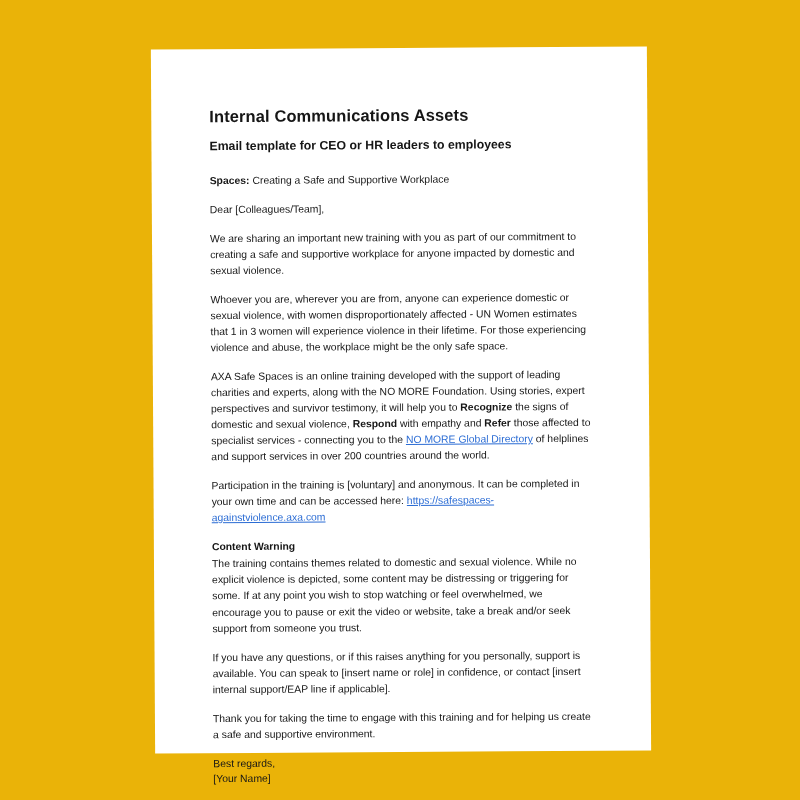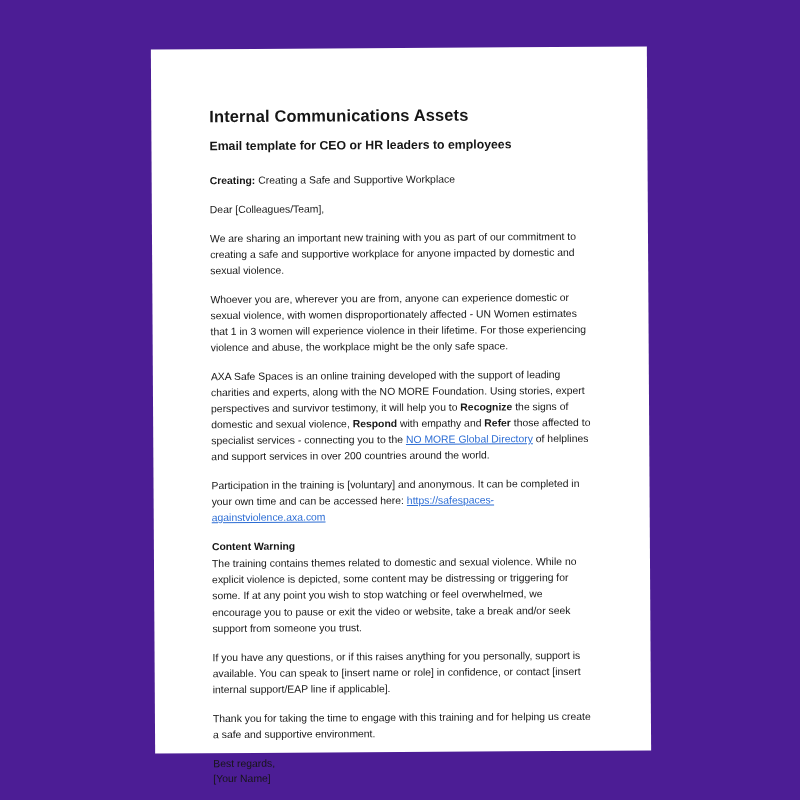--- a/index.html
+++ b/index.html
@@ -10,21 +10,21 @@
   body {
     width: 800px;
     height: 800px;
     overflow: hidden;
     font-family: "Liberation Sans", sans-serif;
   }
   #stage {
     position: relative;
     width: 800px;
     height: 800px;
-    background: #4c1d95;
+    background: #eab308;
   }
   
   #page {
     position: absolute;
     left: 153px;
     top: 48px;
     width: 496px;
     height: 704px;
     background: #ffffff;
     transform: rotate(-0.35deg);
@@ -87,21 +87,21 @@
 
 <div id="stage">
   <div id="page">
     <div id="page-inner">
 
       <h1 class="doc-title">Internal Communications Assets</h1>
 
       <h2 class="doc-subtitle">Email template for CEO or HR leaders to employees</h2>
 
       <p class="para">
-        <span class="b">Creating:</span><span> </span><span>Creating a Safe and Supportive Workplace</span>
+        <span class="b">Spaces:</span><span> </span><span>Creating a Safe and Supportive Workplace</span>
       </p>
 
       <p class="para">Dear [Colleagues/Team],</p>
 
       <p class="para">We are sharing an important new training with you as part of our commitment to creating a safe and supportive workplace for anyone impacted by domestic and sexual violence.</p>
 
       <p class="para">Whoever you are, wherever you are from, anyone can experience domestic or sexual violence, with women disproportionately affected - UN Women estimates that 1 in 3 women will experience violence in their lifetime. For those experiencing violence and abuse, the workplace might be the only safe space.</p>
 
       <p class="para">
         <span>AXA Safe Spaces is an online training developed with the support of leading charities and experts, along with the NO MORE Foundation. Using stories, expert perspectives and survivor testimony, it will help you to </span><span class="b">Recognize</span><span> the signs of domestic and sexual violence, </span><span class="b">Respond</span><span> with empathy and </span><span class="b">Refer</span><span> those affected to specialist services - connecting you to the </span><a class="link" href="#">NO MORE Global Directory</a><span> of helplines and support services in over 200 countries around the world.</span>

